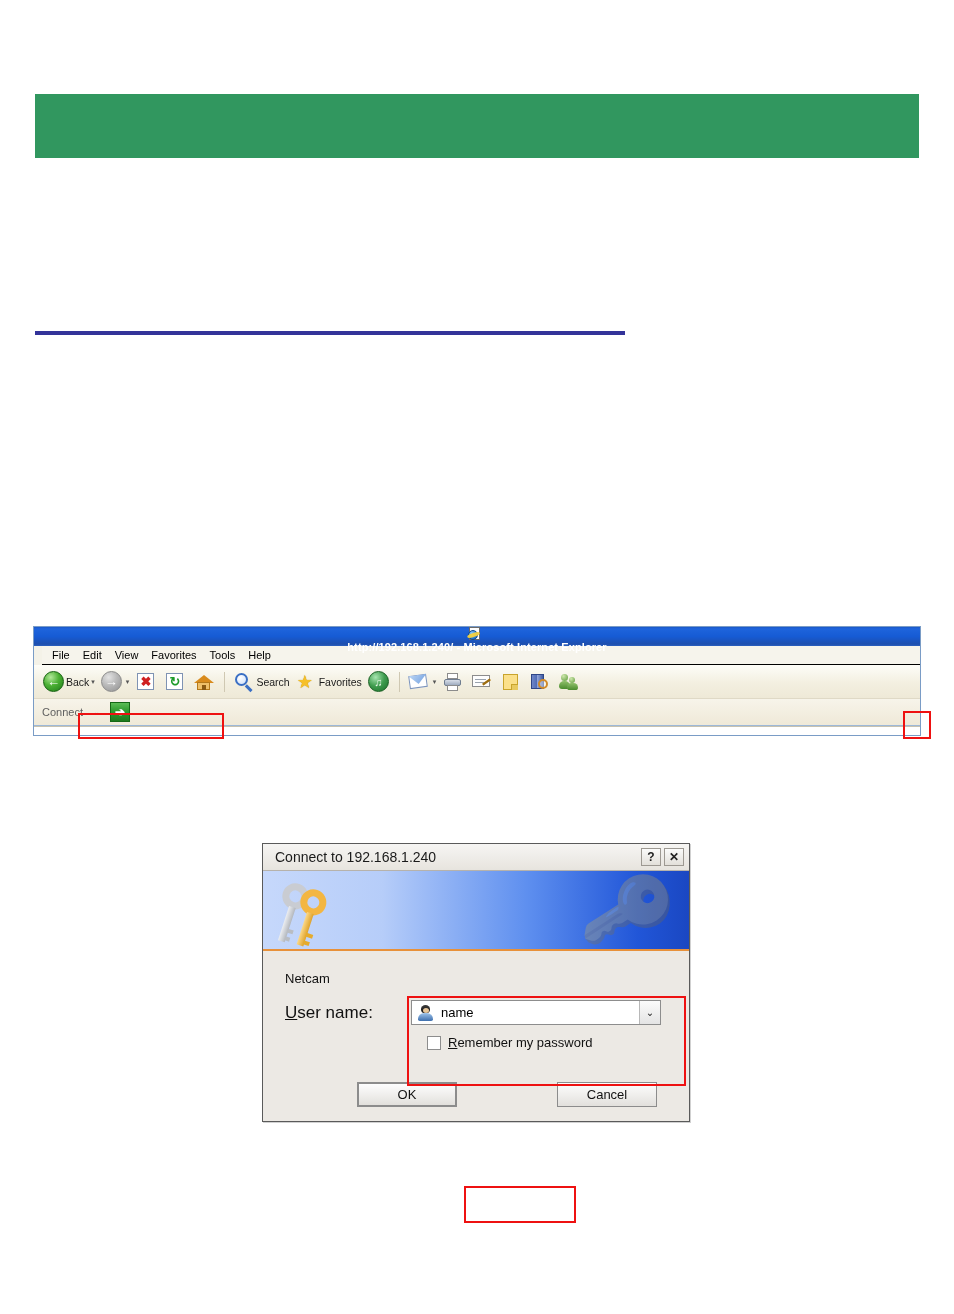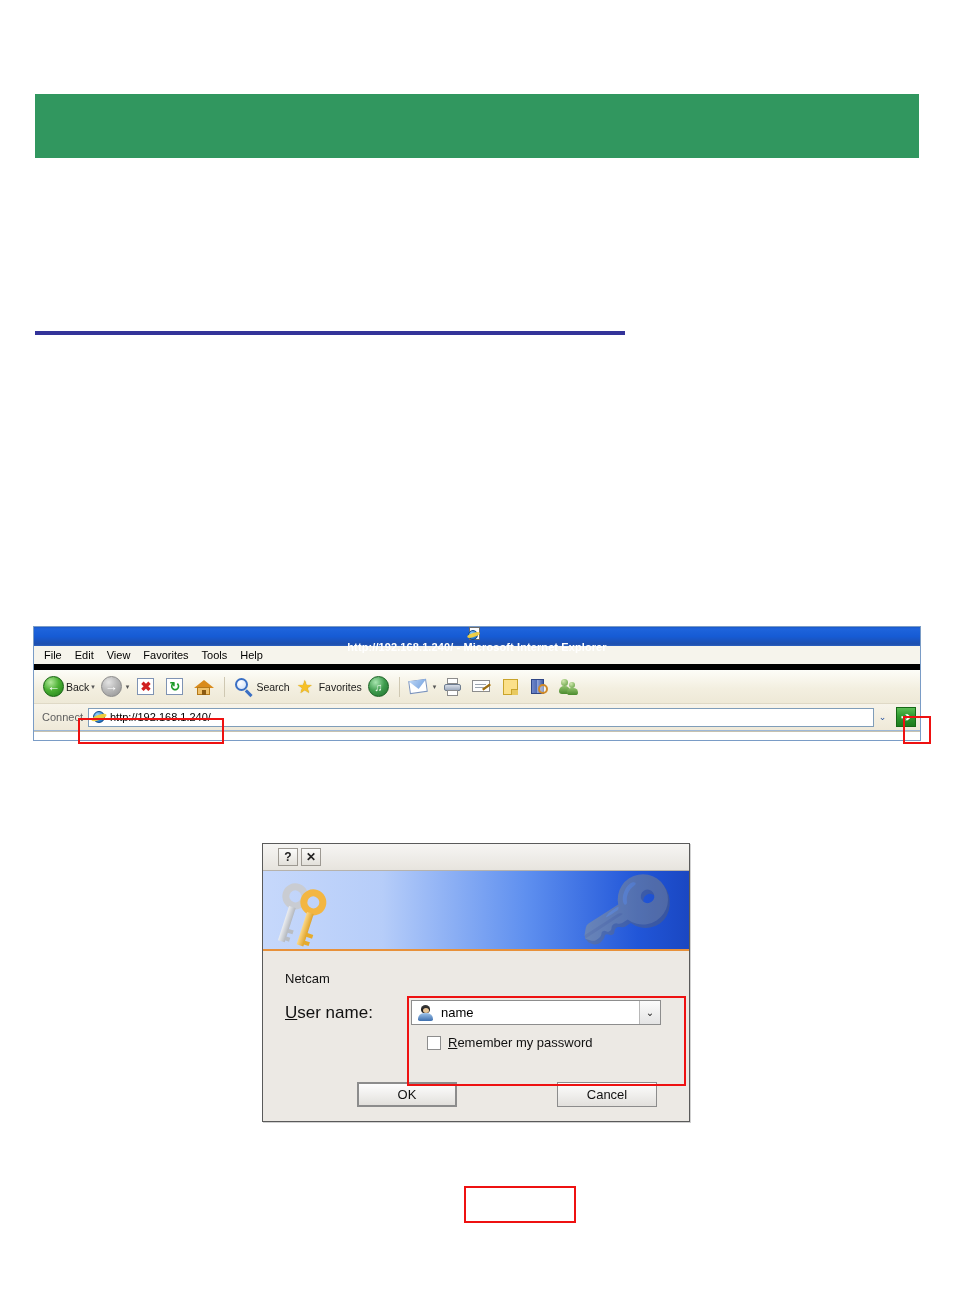--- a/index.html
+++ b/index.html
@@ -91,21 +91,22 @@
   }
 
   .ie-menubar {
     height: 18px;
     background: #f6f4ec;
     display: flex;
     align-items: center;
     padding-left: 10px;
     font-size: 11px;
     color: #000;
-    border-bottom: 6px solid #000000;
+    border-bottom: 1px solid #000000;
+    margin-left: 8px;
   }
   .ie-menubar .mi {
     padding: 0 9px 0 0;
     margin-right: 4px;
     cursor: default;
   }
 
   .ie-toolbar {
     height: 33px;
     background: linear-gradient(to bottom, #fdfdf8 0%, #f3efe0 55%, #eee9d7 100%);
@@ -613,42 +614,36 @@
         <span class="h1"></span>
           <span class="b1"></span>
           <span class="h2"></span>
           <span class="b2"></span>
       </span>
     </div>
   </div>
 
   <div class="ie-addressbar">
     <span class="addr-label">Connect</span>
-    <div class="addr-input" title="http://192.168.1.240/">
-      <span class="addr-ie-icon">
-        <span class="g"></span>
-          <span class="band"></span>
-      </span>
-      <span>http://192.168.1.240/</span>
-    </div>
     <span class="addr-dropdown">⌄</span>
     <div class="go-button">
       <span>➔</span>
     </div>
 
     <div class="hl hl-address"></div>
     <div class="hl hl-go"></div>
   </div>
 
   <div class="ie-client"></div>
 </div>
 
 <div class="auth-dialog">
 
   <div class="auth-titlebar">
+    <span class="auth-title">Connect to 192.168.1.240</span>
     <span class="tb-btn">?</span>
     <span class="tb-btn">✕</span>
   </div>
 
   <div class="auth-banner">
     <span class="banner-ghost">🔑</span>
     <span class="banner-keys">
       <span class="key key-silver">
         <span class="ring"></span>
           <span class="shaft"></span>

